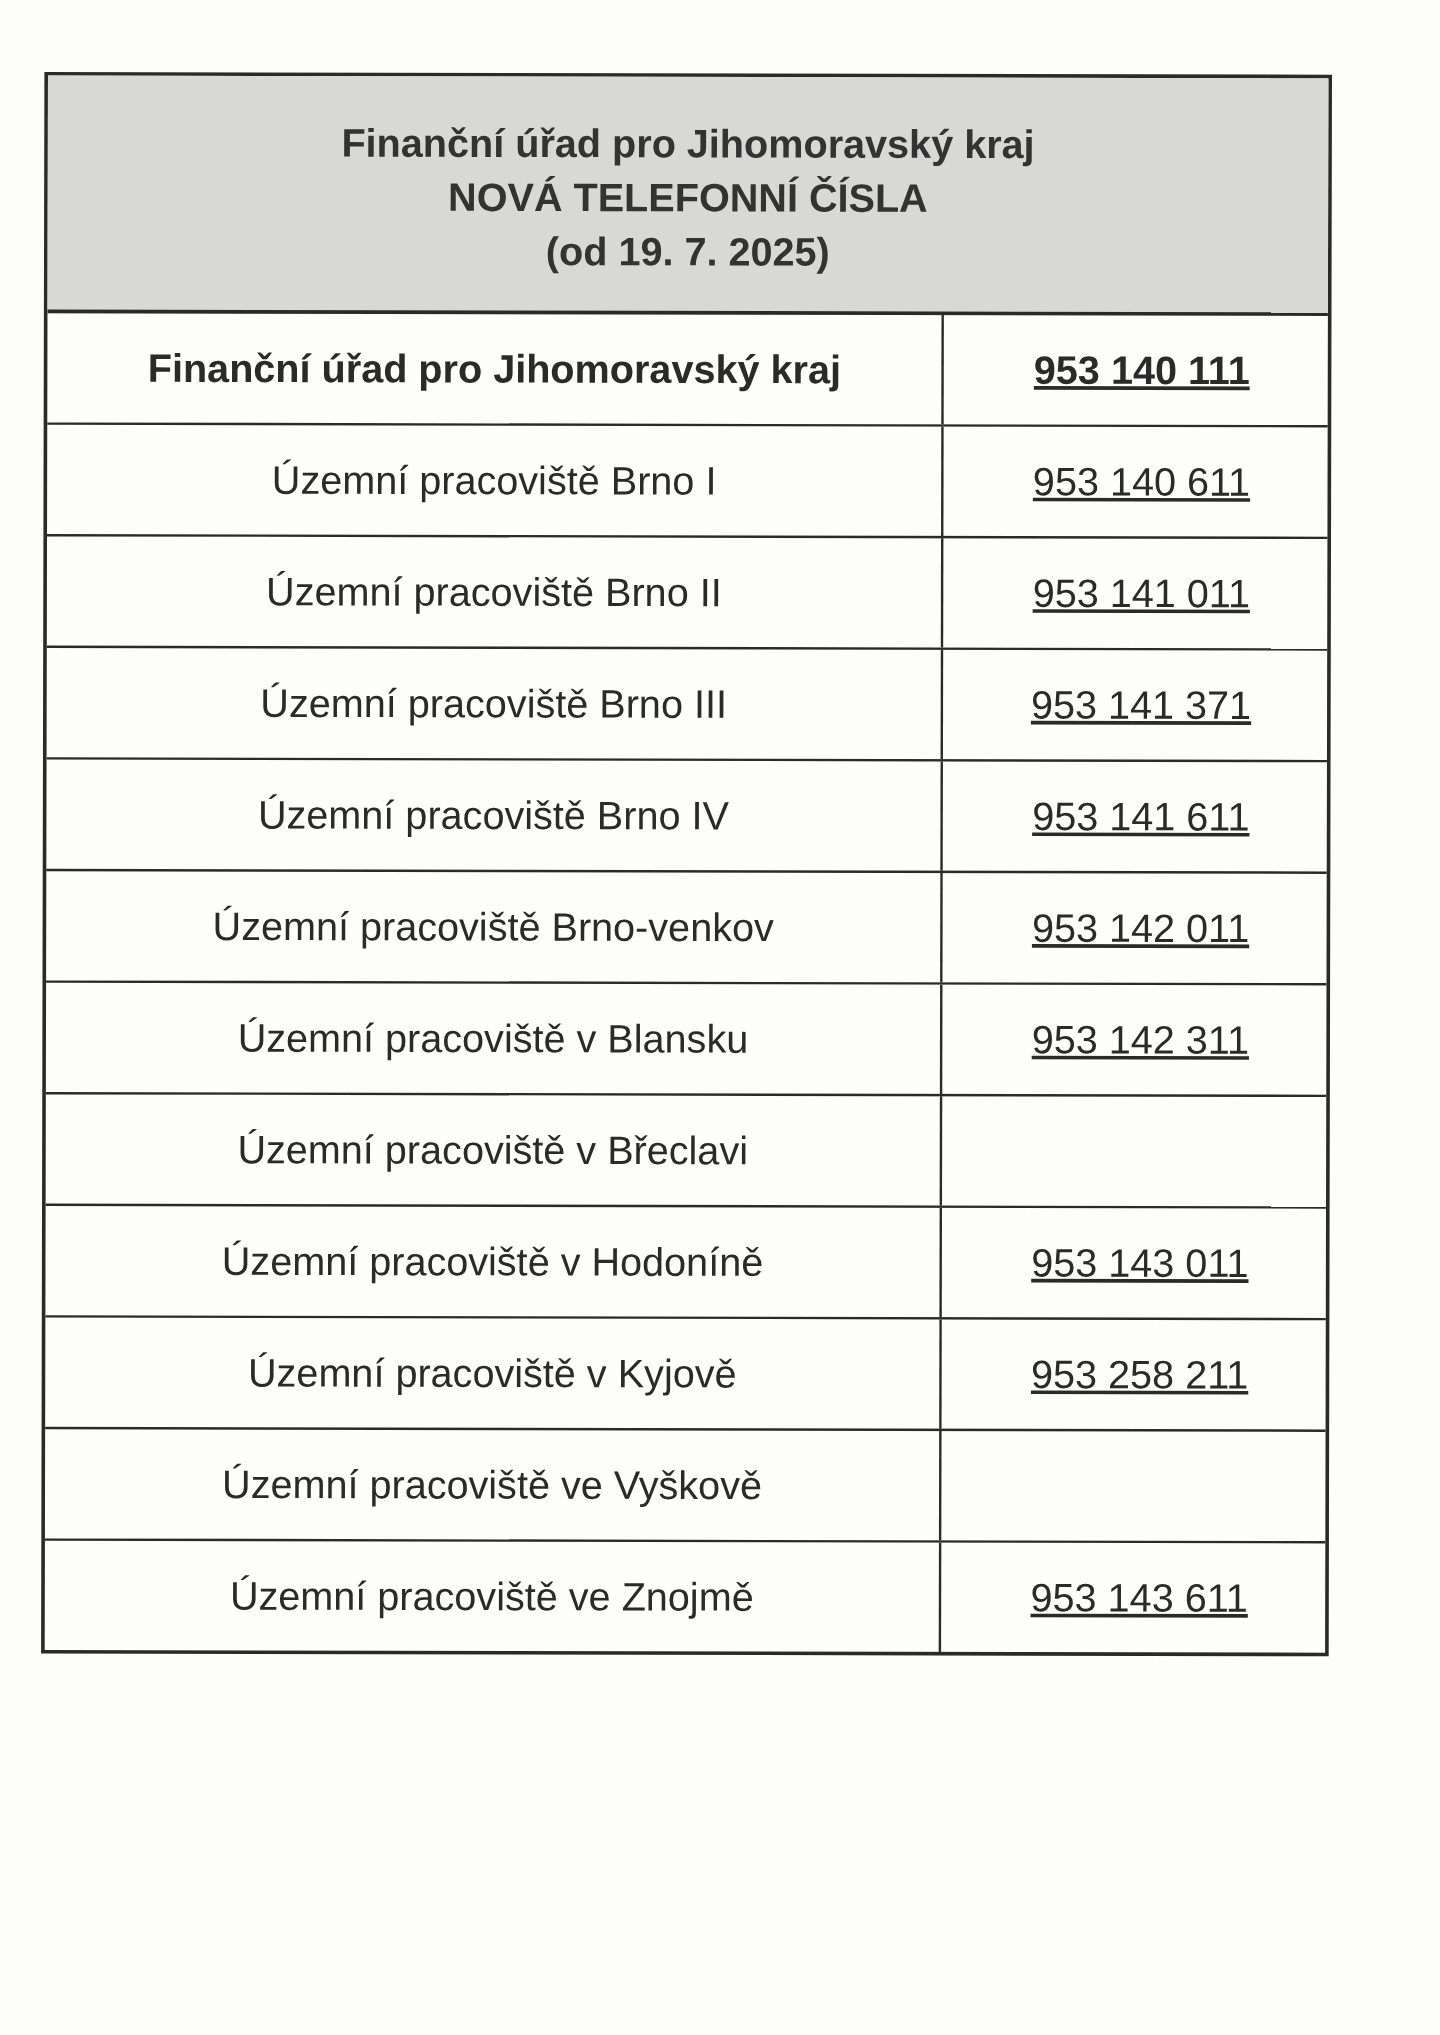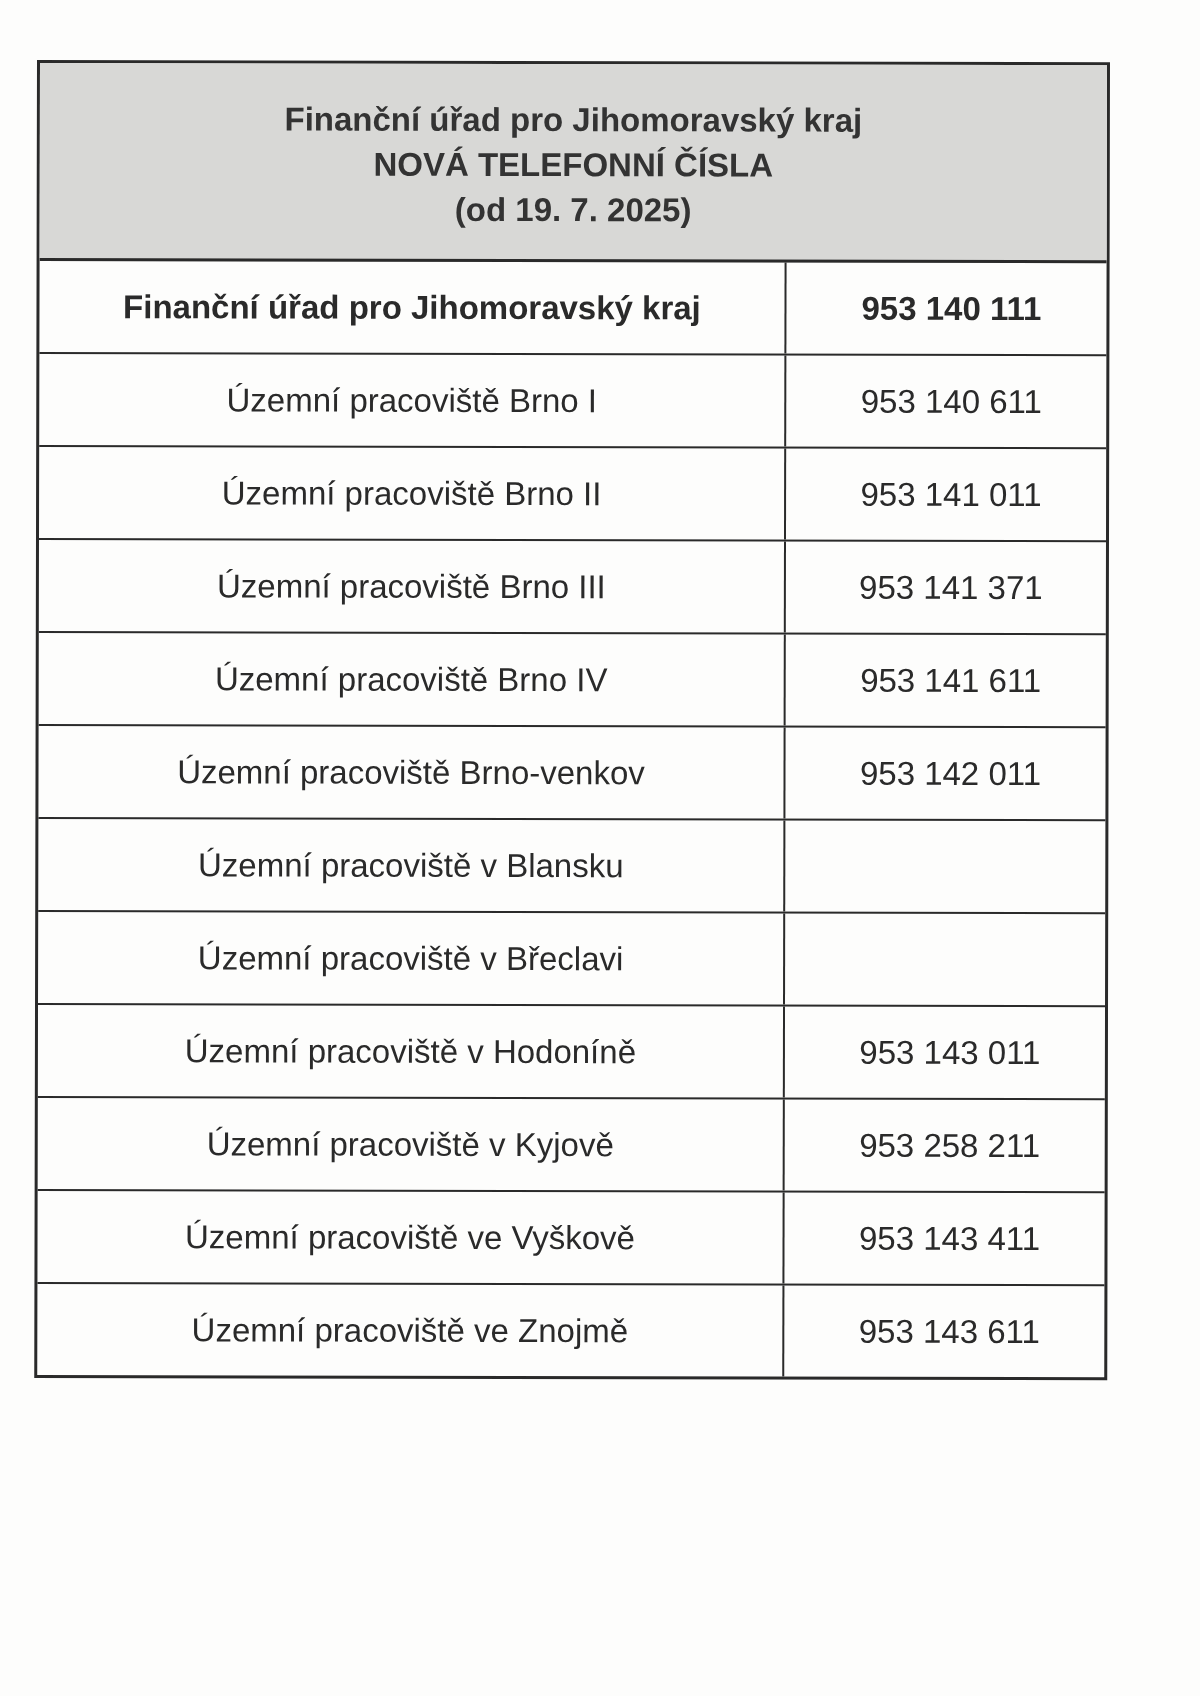--- a/index.html
+++ b/index.html
@@ -21,21 +21,21 @@
   }
   .row { display: flex; height: 91px; border-bottom: 2px solid #2a2a2a; }
   .row:last-child { border-bottom: none; }
   .cell-name {
     width: 745px; border-right: 2px solid #2a2a2a;
     display: flex; align-items: center; justify-content: center;
     font-size: 33px; color: #2a2a2a;
   }
   .cell-phone {
     flex: 1; display: flex; align-items: center; justify-content: center;
-    font-size: 33px; color: #2a2a2a; padding-left: 10px;
+    font-size: 33px; color: #2a2a2a; padding-left: 10px; text-decoration: underline;
   }
   .row.main .cell-name, .row.main .cell-phone { font-weight: bold; }
 </style>
 </head>
 <body>
 
 <div class="sheet">
   <div class="header">
     <div>Finanční úřad pro Jihomoravský kraj</div>
     <div>NOVÁ TELEFONNÍ ČÍSLA</div>
@@ -61,33 +61,33 @@
   <div class="row">
     <div class="cell-name">Územní pracoviště Brno IV</div>
     <div class="cell-phone">953 141 611</div>
   </div>
   <div class="row">
     <div class="cell-name">Územní pracoviště Brno-venkov</div>
     <div class="cell-phone">953 142 011</div>
   </div>
   <div class="row">
     <div class="cell-name">Územní pracoviště v Blansku</div>
+    <div class="cell-phone">953 142 311</div>
   </div>
   <div class="row">
     <div class="cell-name">Územní pracoviště v Břeclavi</div>
   </div>
   <div class="row">
     <div class="cell-name">Územní pracoviště v Hodoníně</div>
     <div class="cell-phone">953 143 011</div>
   </div>
   <div class="row">
     <div class="cell-name">Územní pracoviště v Kyjově</div>
     <div class="cell-phone">953 258 211</div>
   </div>
   <div class="row">
     <div class="cell-name">Územní pracoviště ve Vyškově</div>
-    <div class="cell-phone">953 143 411</div>
   </div>
   <div class="row">
     <div class="cell-name">Územní pracoviště ve Znojmě</div>
     <div class="cell-phone">953 143 611</div>
   </div>
 </div>
 
 </body></html>

